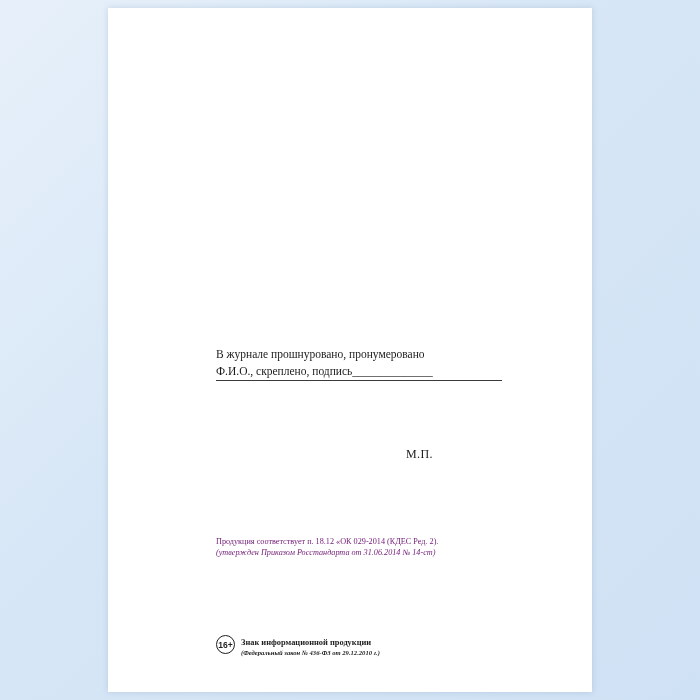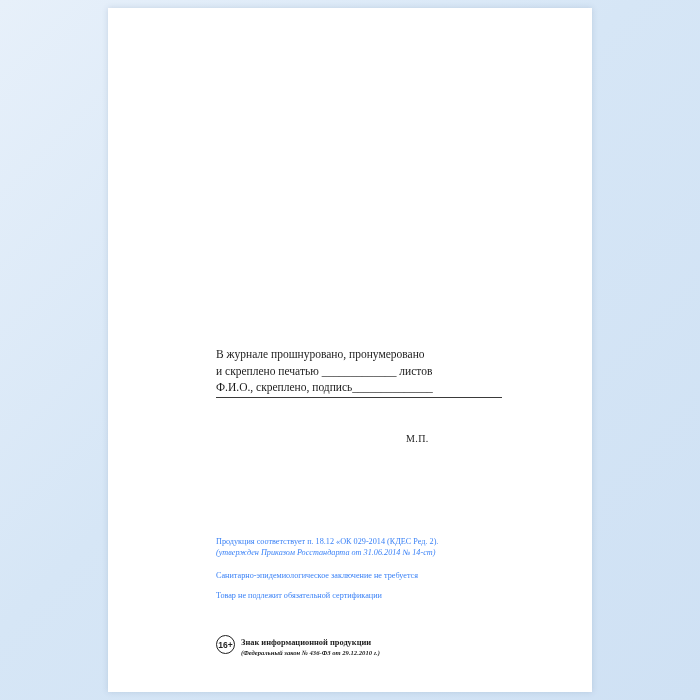--- a/index.html
+++ b/index.html
@@ -54,33 +54,33 @@
     border-bottom: 1px solid #3a3a3a;
     display: block;
     width: 286px;
     height: 0;
     margin-top: 1px;
     margin-bottom: 2px;
   }
   .mp {
     position: absolute;
     left: 298px;
-    top: 425px;
-    font-size: 10px;
+    top: 439px;
+    font-size: 12px;
     color: #1c1c1c;
     letter-spacing: 0.4px;
   }
 
   
   .legal {
     position: absolute;
     left: 108px;
     top: 528px;
     width: 330px;
-    color: #3b82f6;
+    color: #701a75;
   }
   .legal p {
     margin: 0;
     font-size: 8.2px;
     line-height: 11.4px;
   }
   .legal .italic {
     font-style: italic;
   }
   .legal .gap {
@@ -132,34 +132,31 @@
 </style>
 </head>
 <body>
 
 <div class="scene">
   <div class="page">
     <div class="page-inner">
 
       <div class="seal-block">
         <div class="line">В журнале прошнуровано, пронумеровано</div>
-        <div class="line">и скреплено печатью _____________ листов</div>
         <div class="line">Ф.И.О., скреплено, подпись______________</div>
         <span class="line rule"></span>
       </div>
 
       <div class="mp">М.П.</div>
 
       <div class="legal">
         <p>Продукция соответствует п. 18.12 «ОК 029-2014 (КДЕС Ред. 2).</p>
         <p class="italic">(утвержден Приказом Росстандарта от 31.06.2014 № 14-ст)</p>
         <div class="gap"></div>
-        <p>Санитарно-эпидемиологическое заключение не требуется</p>
         <div class="gap-sm"></div>
-        <p>Товар не подлежит обязательной сертификации</p>
         <div class="gap-sm"></div>
       </div>
 
       <div class="age-row">
         <div class="age-badge">16+</div>
         <div class="age-text">
           <p>Знак информационной продукции</p>
           <p class="small">(Федеральный закон № 436-ФЗ от 29.12.2010 г.)</p>
         </div>
       </div>

